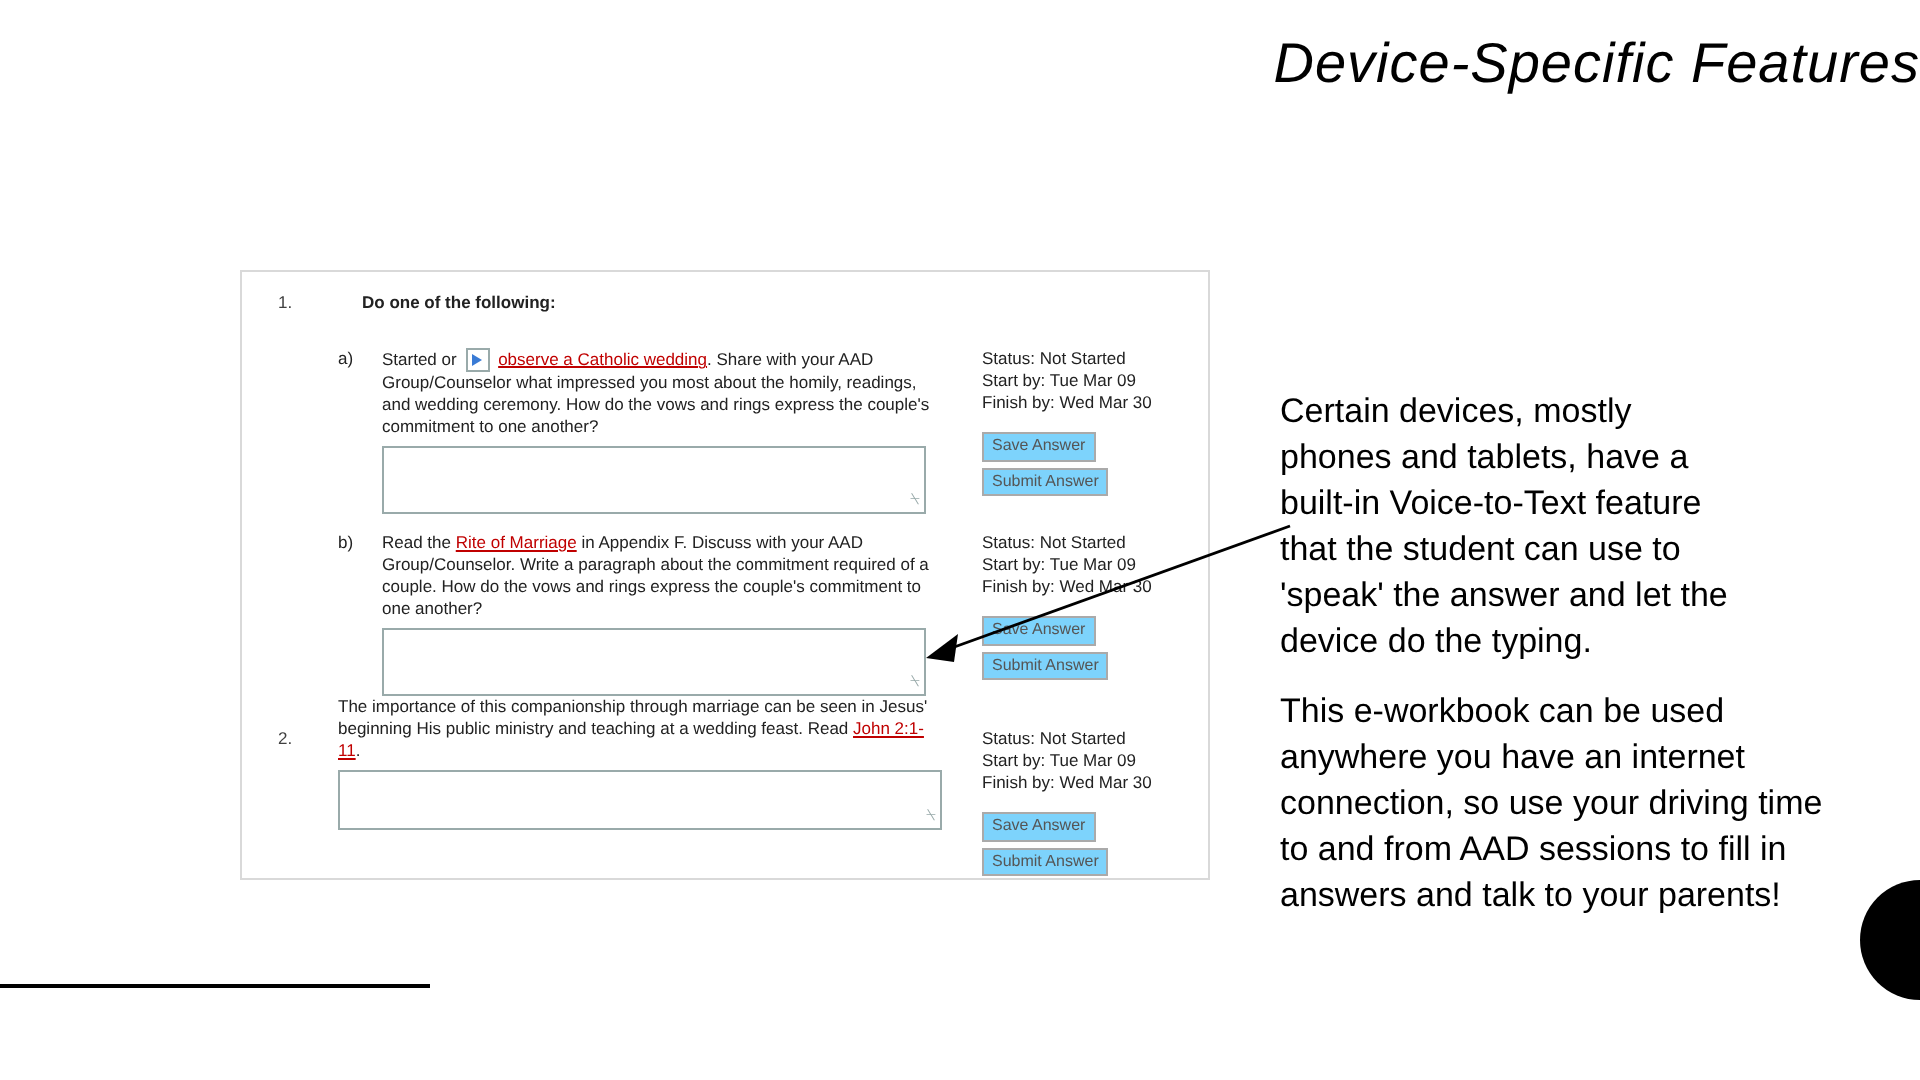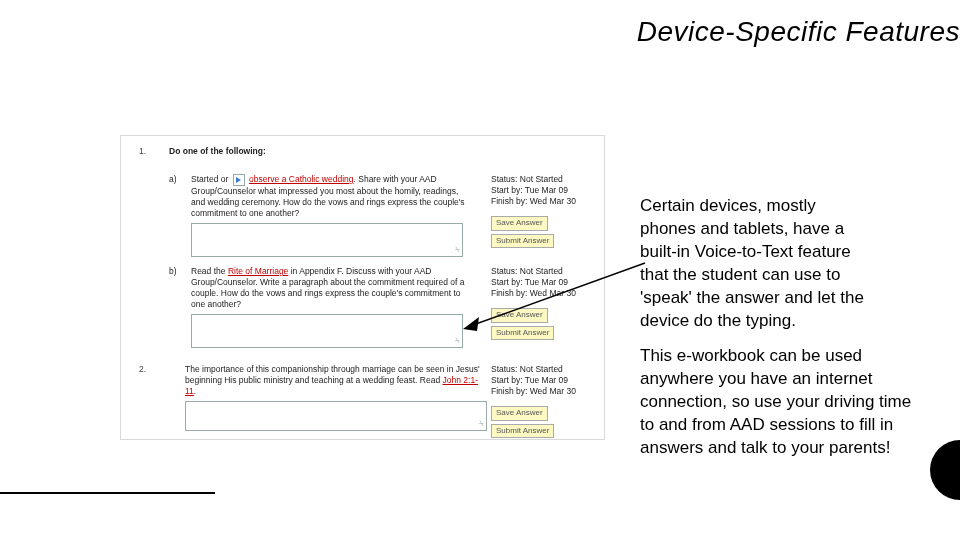--- a/index.html
+++ b/index.html
@@ -99,21 +99,21 @@
     transform: scaleX(-1);
   }
 
   .btn {
     border: 1px solid #aaa;
     padding: 1px 4px;
     font-size: 8px;
     margin-top: 3px;
     display: inline-block;
     color: #555;
-    background: #fef9c3;
+    background: #7dd3fc;
   }
 
   .status-title { font-weight: normal; }
 
   
   .para {
     position: absolute;
     left: 640px;
     width: 280px;
     font-size: 17px;
@@ -147,21 +147,21 @@
   }
 </style>
 </head>
 <body>
 
 <div class="title">Device-Specific Features</div>
 
 <div class="panel">
 
   <div class="num-col" style="top:10px;">1.</div>
-  <div class="body-col" style="top:10px; left:48px; width:300px; font-weight:bold;">Do one of the following:</div>
+  <div class="body-col" style="top:10px; left:60px; width:300px; font-weight:bold;">Do one of the following:</div>
 
   <div class="item-col" style="top:38px;">a)</div>
   <div class="body-col" style="top:38px;">
     <span>Started or</span>
     <span class="playbox"></span>
     <span class="under-red">observe a Catholic wedding</span><span>. Share with your AAD Group/Counselor what impressed you most about the homily, readings, and wedding ceremony. How do the vows and rings express the couple's commitment to one another?</span>
     <div class="tbox">
         <span class="resize">⌿</span>
       </div>
   </div>
@@ -185,21 +185,21 @@
   <div class="status-col" style="top:130px;">
     <div class="status-title"><span>Status:</span> <span>Not Started</span></div>
     <div>Start by: Tue Mar 09</div>
     <div>Finish by: Wed Mar 30</div>
     <div style="height:6px;"></div>
     <div class="btn">Save Answer</div><br>
     <div class="btn">Submit Answer</div>
   </div>
 
   <div class="num-col" style="top:228px;">2.</div>
-  <div class="body-col" style="top:228px; left:48px; width:302px;margin-left:16px;">
+  <div class="body-col" style="top:212px; left:48px; width:302px;">
     <span>The importance of this companionship through marriage can be seen in Jesus' beginning His public ministry and teaching at a wedding feast. Read </span><span class="under-red">John 2:1-11</span><span>.</span>
     <div class="tbox" style="width:300px; height:28px;">
         <span class="resize">⌿</span>
       </div>
   </div>
   <div class="status-col" style="top:228px;">
     <div class="status-title"><span>Status:</span> <span>Not Started</span></div>
     <div>Start by: Tue Mar 09</div>
     <div>Finish by: Wed Mar 30</div>
     <div style="height:6px;"></div>

